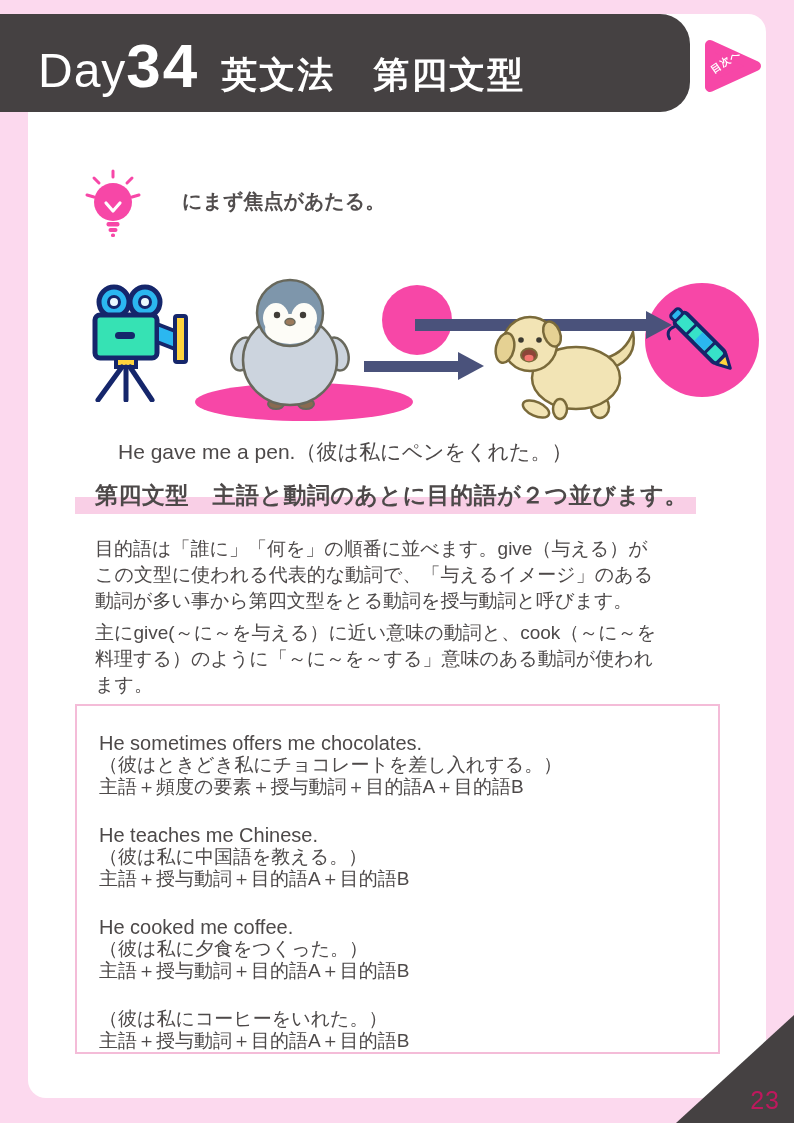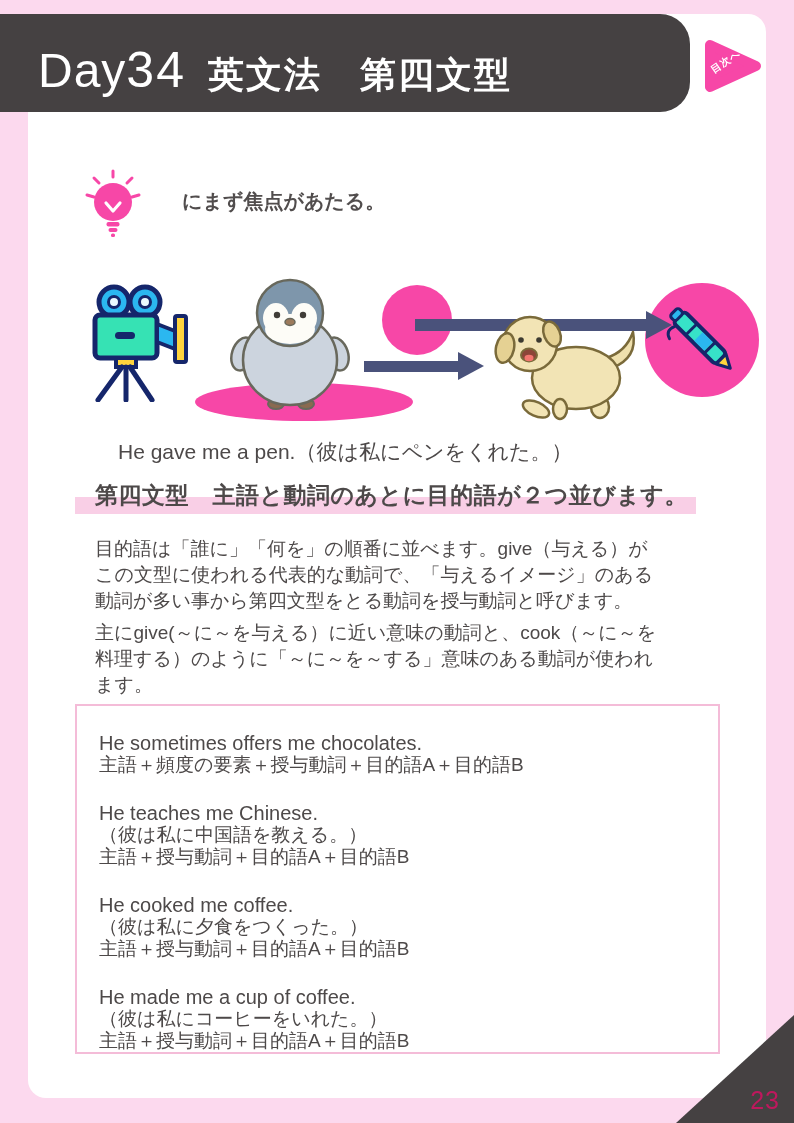--- a/index.html
+++ b/index.html
@@ -18,21 +18,21 @@
   
   .header-bar {
     position:absolute; left:0; top:14px; width:690px; height:98px;
     background:#454142; border-radius:0 30px 30px 0;
   }
   .header-inner {
     position:absolute; left:38px; bottom:12px;
     display:flex; align-items:baseline; color:#ffffff; white-space:nowrap;
   }
   .day-label  { font-size:48px; font-weight:400; letter-spacing:1px; }
-  .day-number { font-size:50px; font-weight:400; letter-spacing:2px; line-height:0.9; }
+  .day-number { font-size:62px; font-weight:700; letter-spacing:2px; line-height:0.9; }
   .header-title { font-size:36px; font-weight:700; margin-left:22px; letter-spacing:2px; }
   
   .toc-button { position:absolute; left:703px; top:38px; width:62px; height:56px; cursor:pointer; }
   .toc-button svg { position:absolute; left:0; top:0; }
   .toc-label {
     position:absolute; left:9px; top:26px; color:#ffffff;
     font-size:10px; font-weight:700; transform:rotate(-34deg); transform-origin:left center;
     letter-spacing:1px;
   }
   
@@ -219,34 +219,34 @@
   <div class="para para-1">目的語は「誰に」「何を」の順番に並べます。give（与える）が
 この文型に使われる代表的な動詞で、「与えるイメージ」のある
 動詞が多い事から第四文型をとる動詞を授与動詞と呼びます。</div>
   <div class="para para-2">主にgive(～に～を与える）に近い意味の動詞と、cook（～に～を
 料理する）のように「～に～を～する」意味のある動詞が使われ
 ます。</div>
 
   <div class="examples-box">
     <div class="example">
       <div class="en">He sometimes offers me chocolates.</div>
+      <div class="jp">（彼はときどき私にチョコレートを差し入れする。）</div>
       <div class="pattern">主語＋頻度の要素＋授与動詞＋目的語A＋目的語B</div>
     </div>
     <div class="example">
       <div class="en">He teaches me Chinese.</div>
       <div class="jp">（彼は私に中国語を教える。）</div>
       <div class="pattern">主語＋授与動詞＋目的語A＋目的語B</div>
     </div>
     <div class="example">
       <div class="en">He cooked me coffee.</div>
       <div class="jp">（彼は私に夕食をつくった。）</div>
       <div class="pattern">主語＋授与動詞＋目的語A＋目的語B</div>
     </div>
     <div class="example">
-      <div class="en">He made me a cup of coffee.</div>
       <div class="jp">（彼は私にコーヒーをいれた。）</div>
       <div class="pattern">主語＋授与動詞＋目的語A＋目的語B</div>
     </div>
   </div>
 
   <div class="corner-triangle"></div>
   <div class="page-number">23</div>
 
 </div>
 

